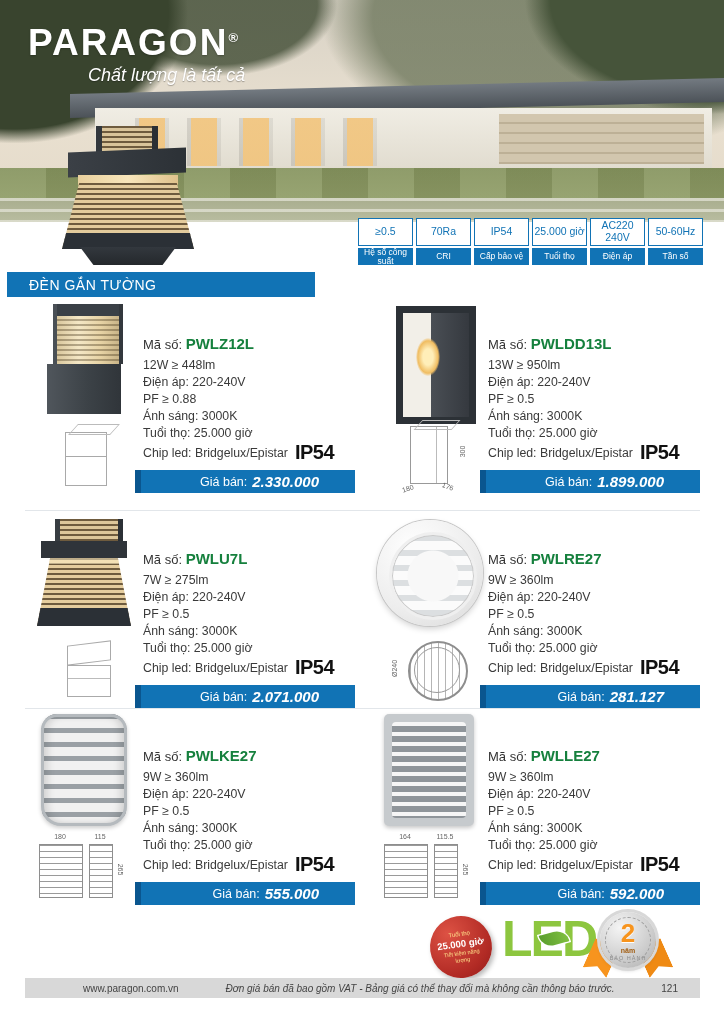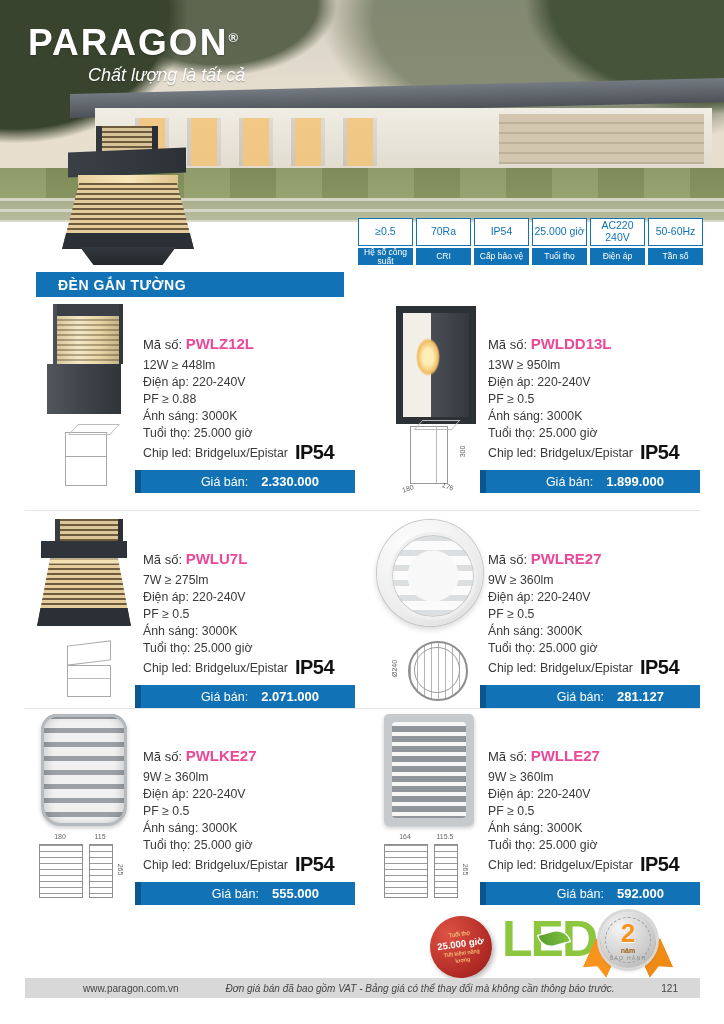--- a/index.html
+++ b/index.html
@@ -60,38 +60,38 @@
   
   .spec-strip { position:absolute; left:358px; top:218px; width:348px; display:flex; gap:3px; z-index:6;align-items:center; }
   .spec-cell { width:55px; display:flex; flex-direction:column; gap:2px; }
   .spec-val { height:28px; background:#fff; border:1px solid #1173b5; color:#1173b5;
     font-size:10.5px; line-height:1.12; display:flex; align-items:center; justify-content:center;
     text-align:center; padding:1px; }
   .spec-lab { height:17px; background:#1173b5; color:#fff; font-size:8.5px; line-height:1.05;
     display:flex; align-items:center; justify-content:center; text-align:center; padding:1px; }
 
   
-  .section-bar { position:absolute; left:36px; top:272px; width:308px; height:25px; background:#1173b5;
-    color:#fff; font-weight:700; font-size:14px; letter-spacing:.5px;
+  .section-bar { position:absolute; left:7px; top:272px; width:308px; height:25px; background:#1173b5;
+    color:#fff; font-weight:400; font-size:14px; letter-spacing:.5px;
     display:flex; align-items:center; padding-left:22px; }
 
   
   .card { position:absolute; width:330px; height:193px; }
   .p-photo { position:absolute; left:2px; top:0; width:115px; height:116px; }
   .p-dim { position:absolute; left:2px; top:118px; width:115px; height:72px; }
   .p-text { position:absolute; left:118px; top:34px; right:0; font-size:12.3px; color:#3a3a3a; line-height:1.38; }
   .p-code-line { margin-bottom:2px; font-size:13px; color:#333; }
-  .p-code { color:#ec4899; font-weight:700; font-size:15px; }
+  .p-code { color:#15803d; font-weight:700; font-size:15px; }
   .p-line { white-space:nowrap; }
   .p-chip-line { display:flex; align-items:flex-end; white-space:nowrap; }
   .p-ip { font-weight:800; font-size:20px; color:#111; letter-spacing:-.5px; margin-left:7px; line-height:1; }
   .p-price { position:absolute; left:110px; right:0; bottom:0; height:23px; background:#1173b5;
     border-left:6px solid #0a568f; color:#fff; font-size:12.5px;
     display:flex; align-items:center; justify-content:flex-end; padding-right:36px; }
-  .p-price b { font-size:13px; margin-left:13px; }
+  .p-price b { font-size:15px; margin-left:5px;font-style:italic; }
 
   
   .img-cube::before { content:""; position:absolute; left:26px; top:4px; width:62px; height:60px;
     border-left:4px solid #4a5056; border-right:4px solid #33383d;
     background:
       linear-gradient(180deg,#3a4046 0 12px, rgba(0,0,0,0) 12px),
       repeating-linear-gradient(180deg, rgba(60,45,20,.35) 0 2px, rgba(0,0,0,0) 2px 5px),
       linear-gradient(90deg,#d9c79d,#f4e7c5 35%,#e7d3a5 70%,#c9b488); }
   .img-cube::after { content:""; position:absolute; left:20px; top:64px; width:74px; height:50px;
     background:linear-gradient(90deg,#50565c,#3c4247 55%,#30353a); }

